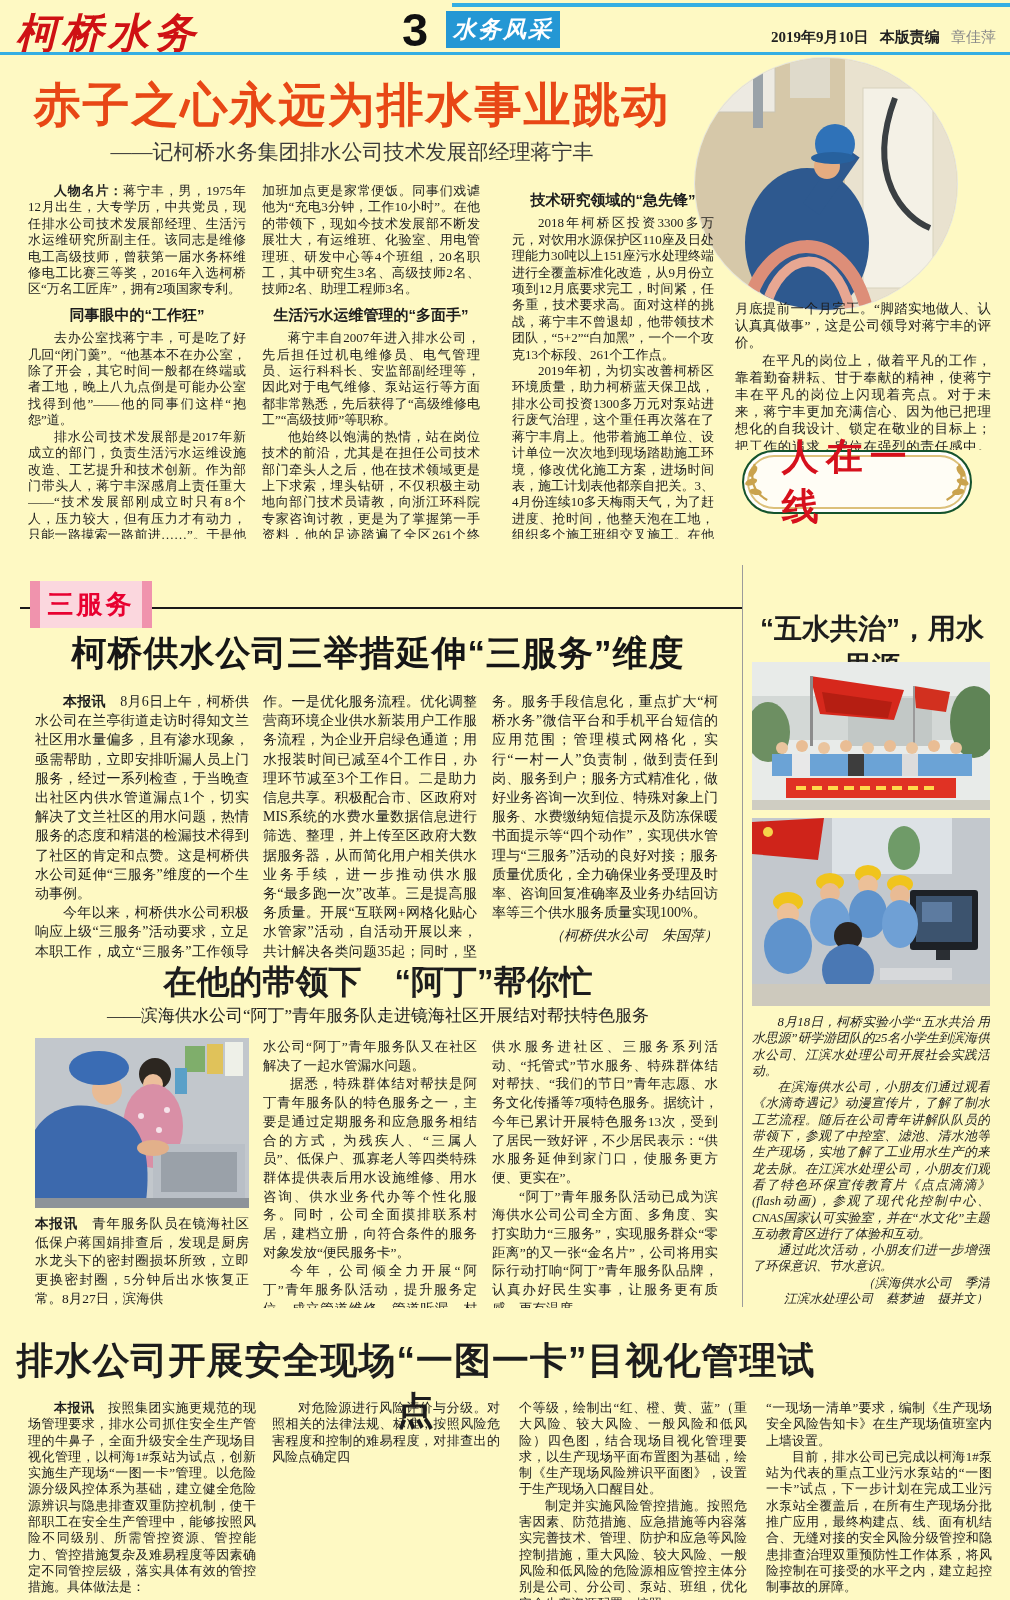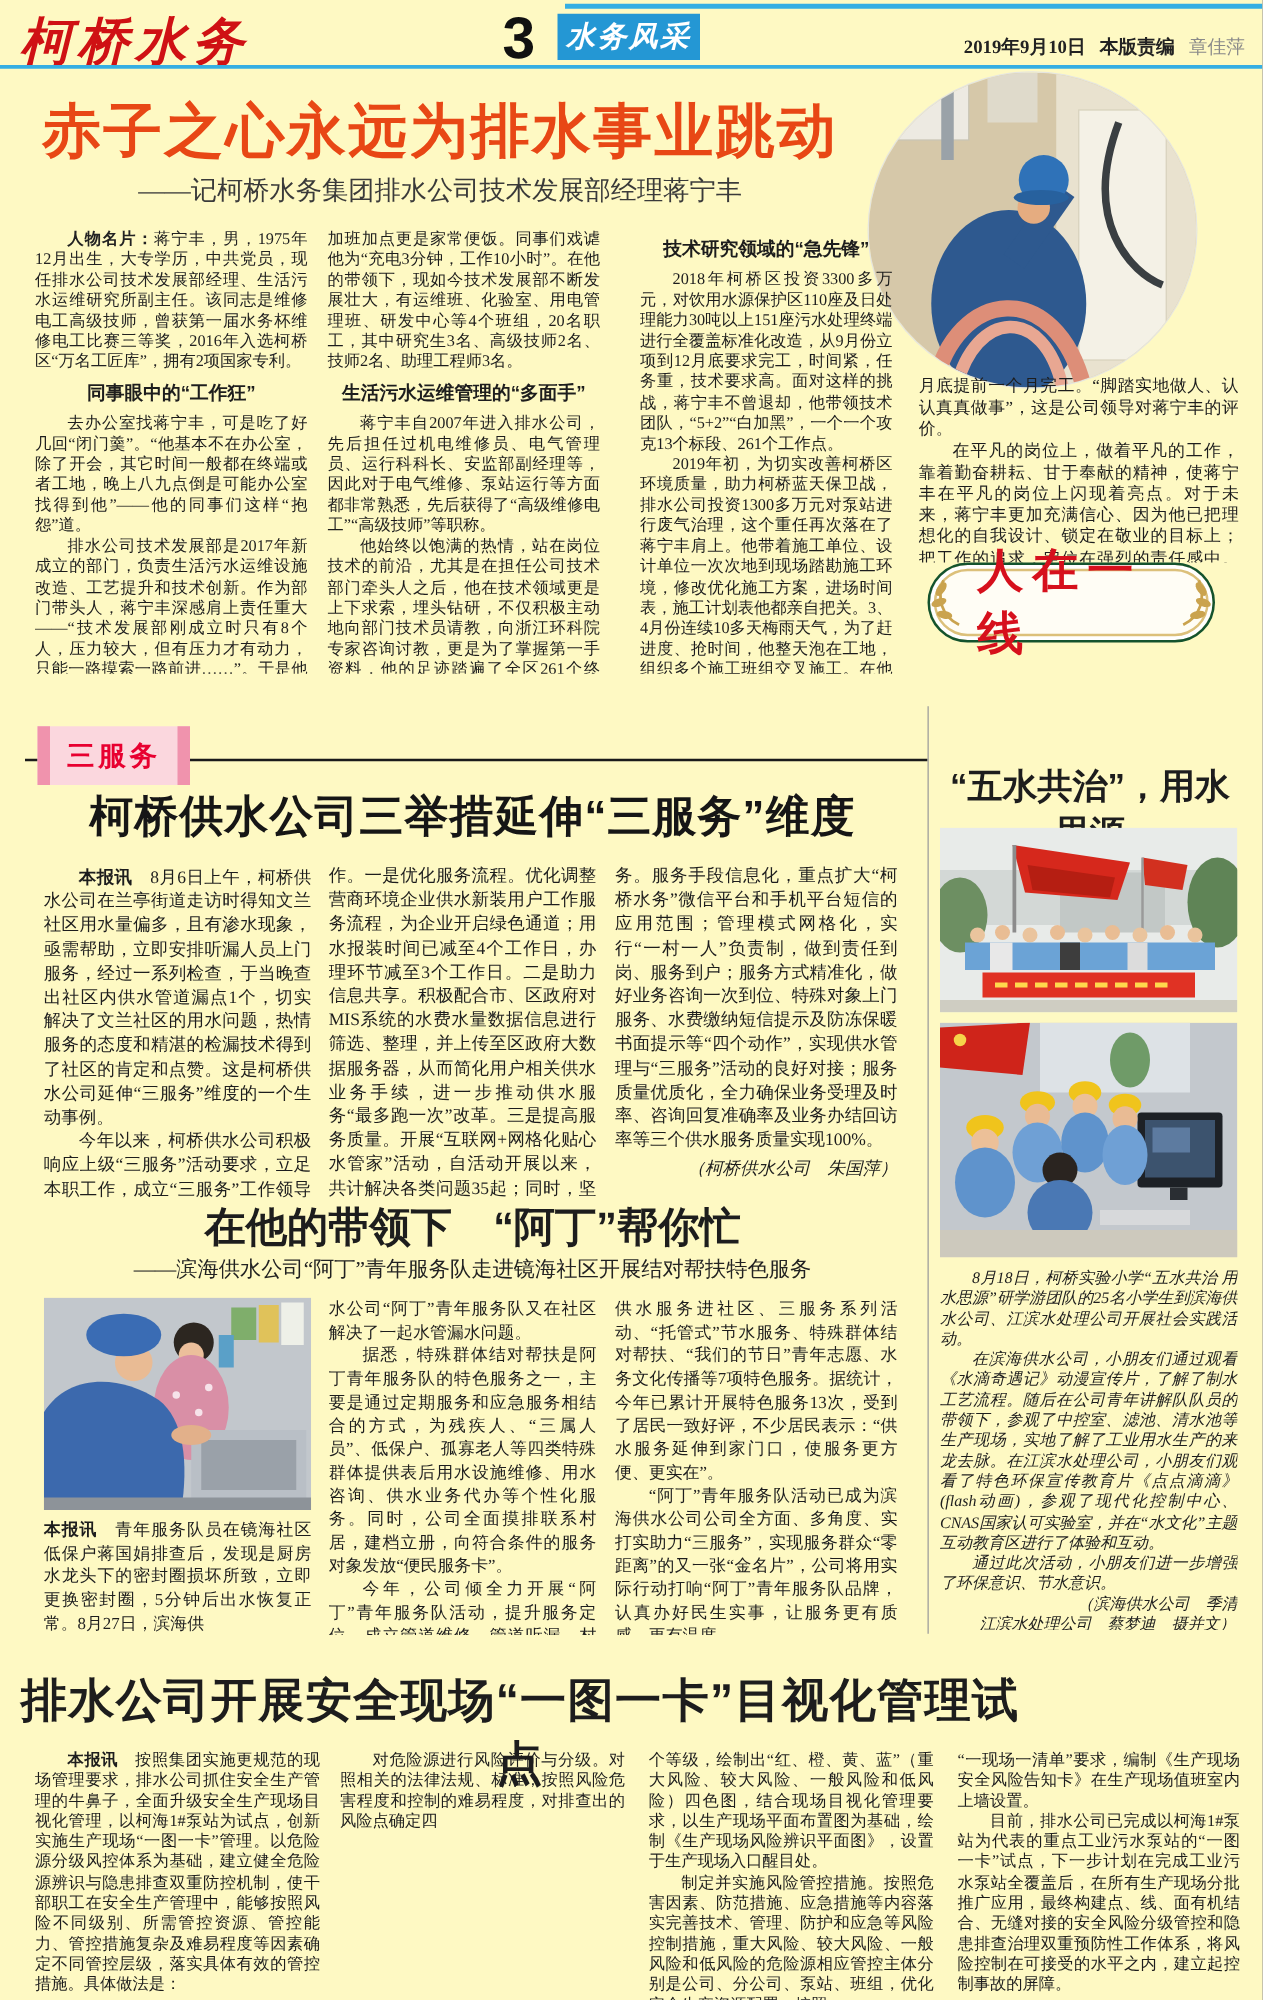--- a/index.html
+++ b/index.html
@@ -44,21 +44,21 @@
                 display:flex; align-items:center; justify-content:center; gap:4px; }
   .badge-line .txt { color:#d6101c; font-size:37px; font-weight:bold; letter-spacing:7px;
                      font-family:"Liberation Sans","DejaVu Sans",sans-serif; padding-left:7px; }
 
   
   .rule-h { left:20px; top:607px; width:722px; height:2px; background:#1a1a1a; }
   .v-divider { left:742px; top:565px; width:1px; height:742px; background:#9b9b9b; }
   .tag-box { left:30px; top:581px; width:122px; height:47px; background:#fbd7de;
              border-left:10px solid #f093ad; border-right:10px solid #f093ad;
              display:flex; align-items:center; justify-content:center; }
-  .tag-box .txt { color:#e80030; font-size:22px; font-weight:bold; letter-spacing:3px;
+  .tag-box .txt { color:#e80030; font-size:26px; font-weight:bold; letter-spacing:3px;
                   font-family:"Liberation Sans","DejaVu Sans",sans-serif; }
   .m-title { left:25px; top:630px; width:706px; text-align:center; font-size:35px; font-weight:bold;
              color:#161616; letter-spacing:1px; }
   .m-col { top:692px; height:266px; overflow:hidden; font-size:14px; line-height:19.2px;
            text-align:justify; }
   .mc1 { left:35px;  width:214px; }
   .mc2 { left:263px; width:214px; }
   .mc3 { left:492px; width:226px; }
   .sig { display:block; text-align:right; font-style:italic; margin-top:4px; text-indent:0; }
 

